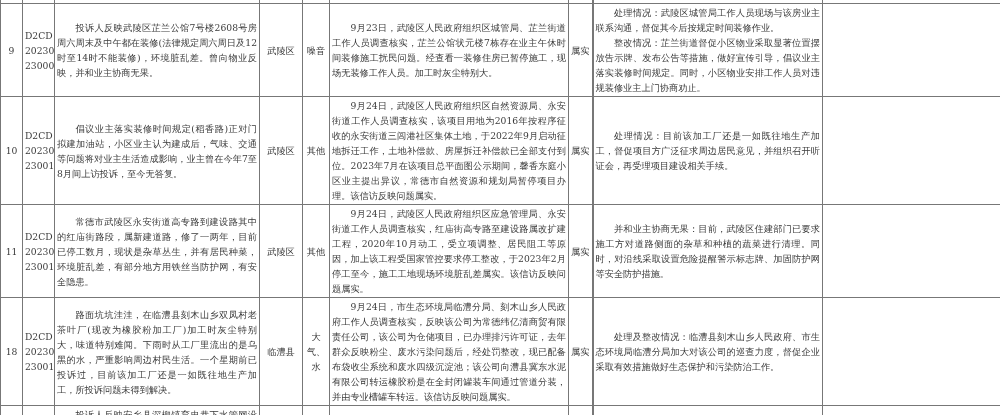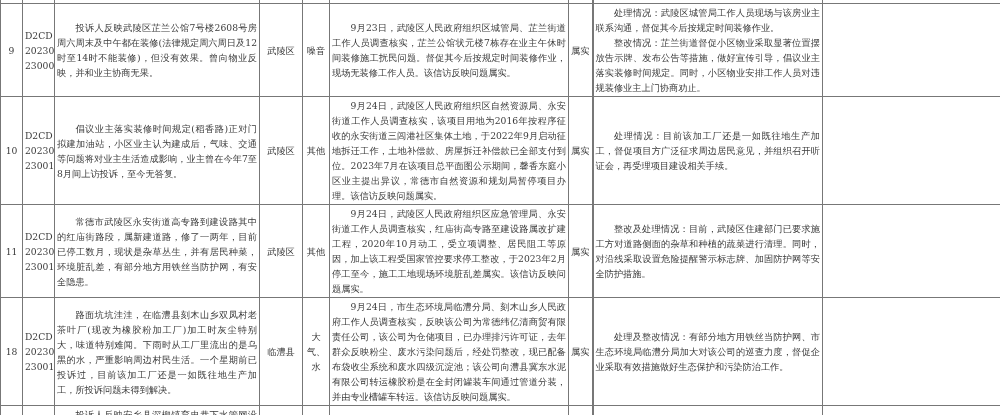--- a/index.html
+++ b/index.html
@@ -38,26 +38,26 @@
         <td></td>
         <td></td>
         <td class="gap"></td>
         <td></td>
     </tr>
 
   <tr>
     <td class="c"><span>9</span></td>
     <td class="c"><span>D2CD</span><br><span>202309</span><br><span>230009</span></td>
     <td class="j">
-          <span class="ind">投诉人反映武陵区芷兰公馆7号楼2608号房周六周末及中午都在装修(法律规定周六周日及12时至14时不能装修)，但没有效果。曾向物业反映，并和业主协商无果。</span>
+          <span class="ind">投诉人反映武陵区芷兰公馆7号楼2608号房周六周末及中午都在装修(法律规定周六周日及12时至14时不能装修)，环境脏乱差。曾向物业反映，并和业主协商无果。</span>
         </td>
     <td class="c"><span>武陵区</span></td>
     <td class="c"><span>噪音</span></td>
     <td class="j">
-          <span class="ind">9月23日，武陵区人民政府组织区城管局、芷兰街道工作人员调查核实，芷兰公馆状元楼7栋存在业主午休时间装修施工扰民问题。督促其今后按规定时间装修作业，现场无装修工作人员。该信访反映问题属实。</span>
+          <span class="ind">9月23日，武陵区人民政府组织区城管局、芷兰街道工作人员调查核实，芷兰公馆状元楼7栋存在业主午休时间装修施工扰民问题。经查看一装修住房已暂停施工，现场无装修工作人员。加工时灰尘特别大。</span>
         </td>
     <td class="c"><span>属实</span></td>
     <td class="j gap"><span><span class="ind">处理情况：武陵区城管局工作人员现场与该房业主联系沟通，督促其今后按规定时间装修作业。</span><span class="ind">整改情况：芷兰街道督促小区物业采取显著位置摆放告示牌、发布公告等措施，做好宣传引导，倡议业主落实装修时间规定。同时，小区物业安排工作人员对违规装修业主上门协商劝止。</span></span></td>
     <td><span></span></td>
   </tr>
 
   <tr>
     <td class="c"><span>10</span></td>
     <td class="c"><span>D2CD</span><br><span>202309</span><br><span>230010</span></td>
     <td class="j">
@@ -78,37 +78,37 @@
     <td class="c"><span>D2CD</span><br><span>202309</span><br><span>230011</span></td>
     <td class="j">
           <span class="ind">常德市武陵区永安街道高专路到建设路其中的红庙街路段，属新建道路，修了一两年，目前已停工数月，现状是杂草丛生，并有居民种菜，环境脏乱差，有部分地方用铁丝当防护网，有安全隐患。</span>
         </td>
     <td class="c"><span>武陵区</span></td>
     <td class="c"><span>其他</span></td>
     <td class="j">
           <span class="ind">9月24日，武陵区人民政府组织区应急管理局、永安街道工作人员调查核实，红庙街高专路至建设路属改扩建工程，2020年10月动工，受立项调整、居民阻工等原因，加上该工程受国家管控要求停工整改，于2023年2月停工至今，施工工地现场环境脏乱差属实。该信访反映问题属实。</span>
         </td>
     <td class="c"><span>属实</span></td>
-    <td class="j gap"><span><span class="ind">整改及处理情况：目前，武陵区住建部门已要求施工方对道路侧面的杂草和种植的蔬菜进行清理。同时，对沿线采取设置危险提醒警示标志牌、加固防护网等安全防护措施。</span></span></td>
+    <td class="j gap"><span><span class="ind">并和业主协商无果：目前，武陵区住建部门已要求施工方对道路侧面的杂草和种植的蔬菜进行清理。同时，对沿线采取设置危险提醒警示标志牌、加固防护网等安全防护措施。</span></span></td>
     <td><span></span></td>
   </tr>
 
   <tr>
     <td class="c"><span>18</span></td>
     <td class="c"><span>D2CD</span><br><span>202309</span><br><span>230012</span></td>
     <td class="j">
           <span class="ind">路面坑坑洼洼，在临澧县刻木山乡双凤村老茶叶厂(现改为橡胶粉加工厂)加工时灰尘特别大，味道特别难闻。下雨时从工厂里流出的是乌黑的水，严重影响周边村民生活。一个星期前已投诉过，目前该加工厂还是一如既往地生产加工，所投诉问题未得到解决。</span>
         </td>
     <td class="c"><span>临澧县</span></td>
     <td class="c"><span>大气、水</span></td>
     <td class="j">
           <span class="ind">9月24日，市生态环境局临澧分局、刻木山乡人民政府工作人员调查核实，反映该公司为常德纬亿清商贸有限责任公司，该公司为仓储项目，已办理排污许可证，去年群众反映粉尘、废水污染问题后，经处罚整改，现已配备布袋收尘系统和废水四级沉淀池；该公司向澧县冀东水泥有限公司转运橡胶粉是在全封闭罐装车间通过管道分装，并由专业槽罐车转运。该信访反映问题属实。</span>
         </td>
     <td class="c"><span>属实</span></td>
-    <td class="j gap"><span><span class="ind">处理及整改情况：有部分地方用铁丝当防护网、市生态环境局临澧分局加大对该公司的巡查力度，督促企业采取有效措施做好生态保护和污染防治工作。</span></span></td>
+    <td class="j gap"><span><span class="ind">处理及整改情况：临澧县刻木山乡人民政府、市生态环境局临澧分局加大对该公司的巡查力度，督促企业采取有效措施做好生态保护和污染防治工作。</span></span></td>
     <td><span></span></td>
   </tr>
 
   <tr>
     <td class="c"></td>
     <td class="c"><br><br></td>
     <td class="j">
           <span class="ind">投诉人反映安乡县深柳镇育忠巷下水管网没有接通，雨天积水很深，粪便、垃圾等到处都是，污染环境。另外，路也没有修好，路面坑坑洼洼，居民出行很不方便，曾到社区反映，但没有效果，希望政府部门能够解决。</span>
         </td>
     <td class="c"></td>

